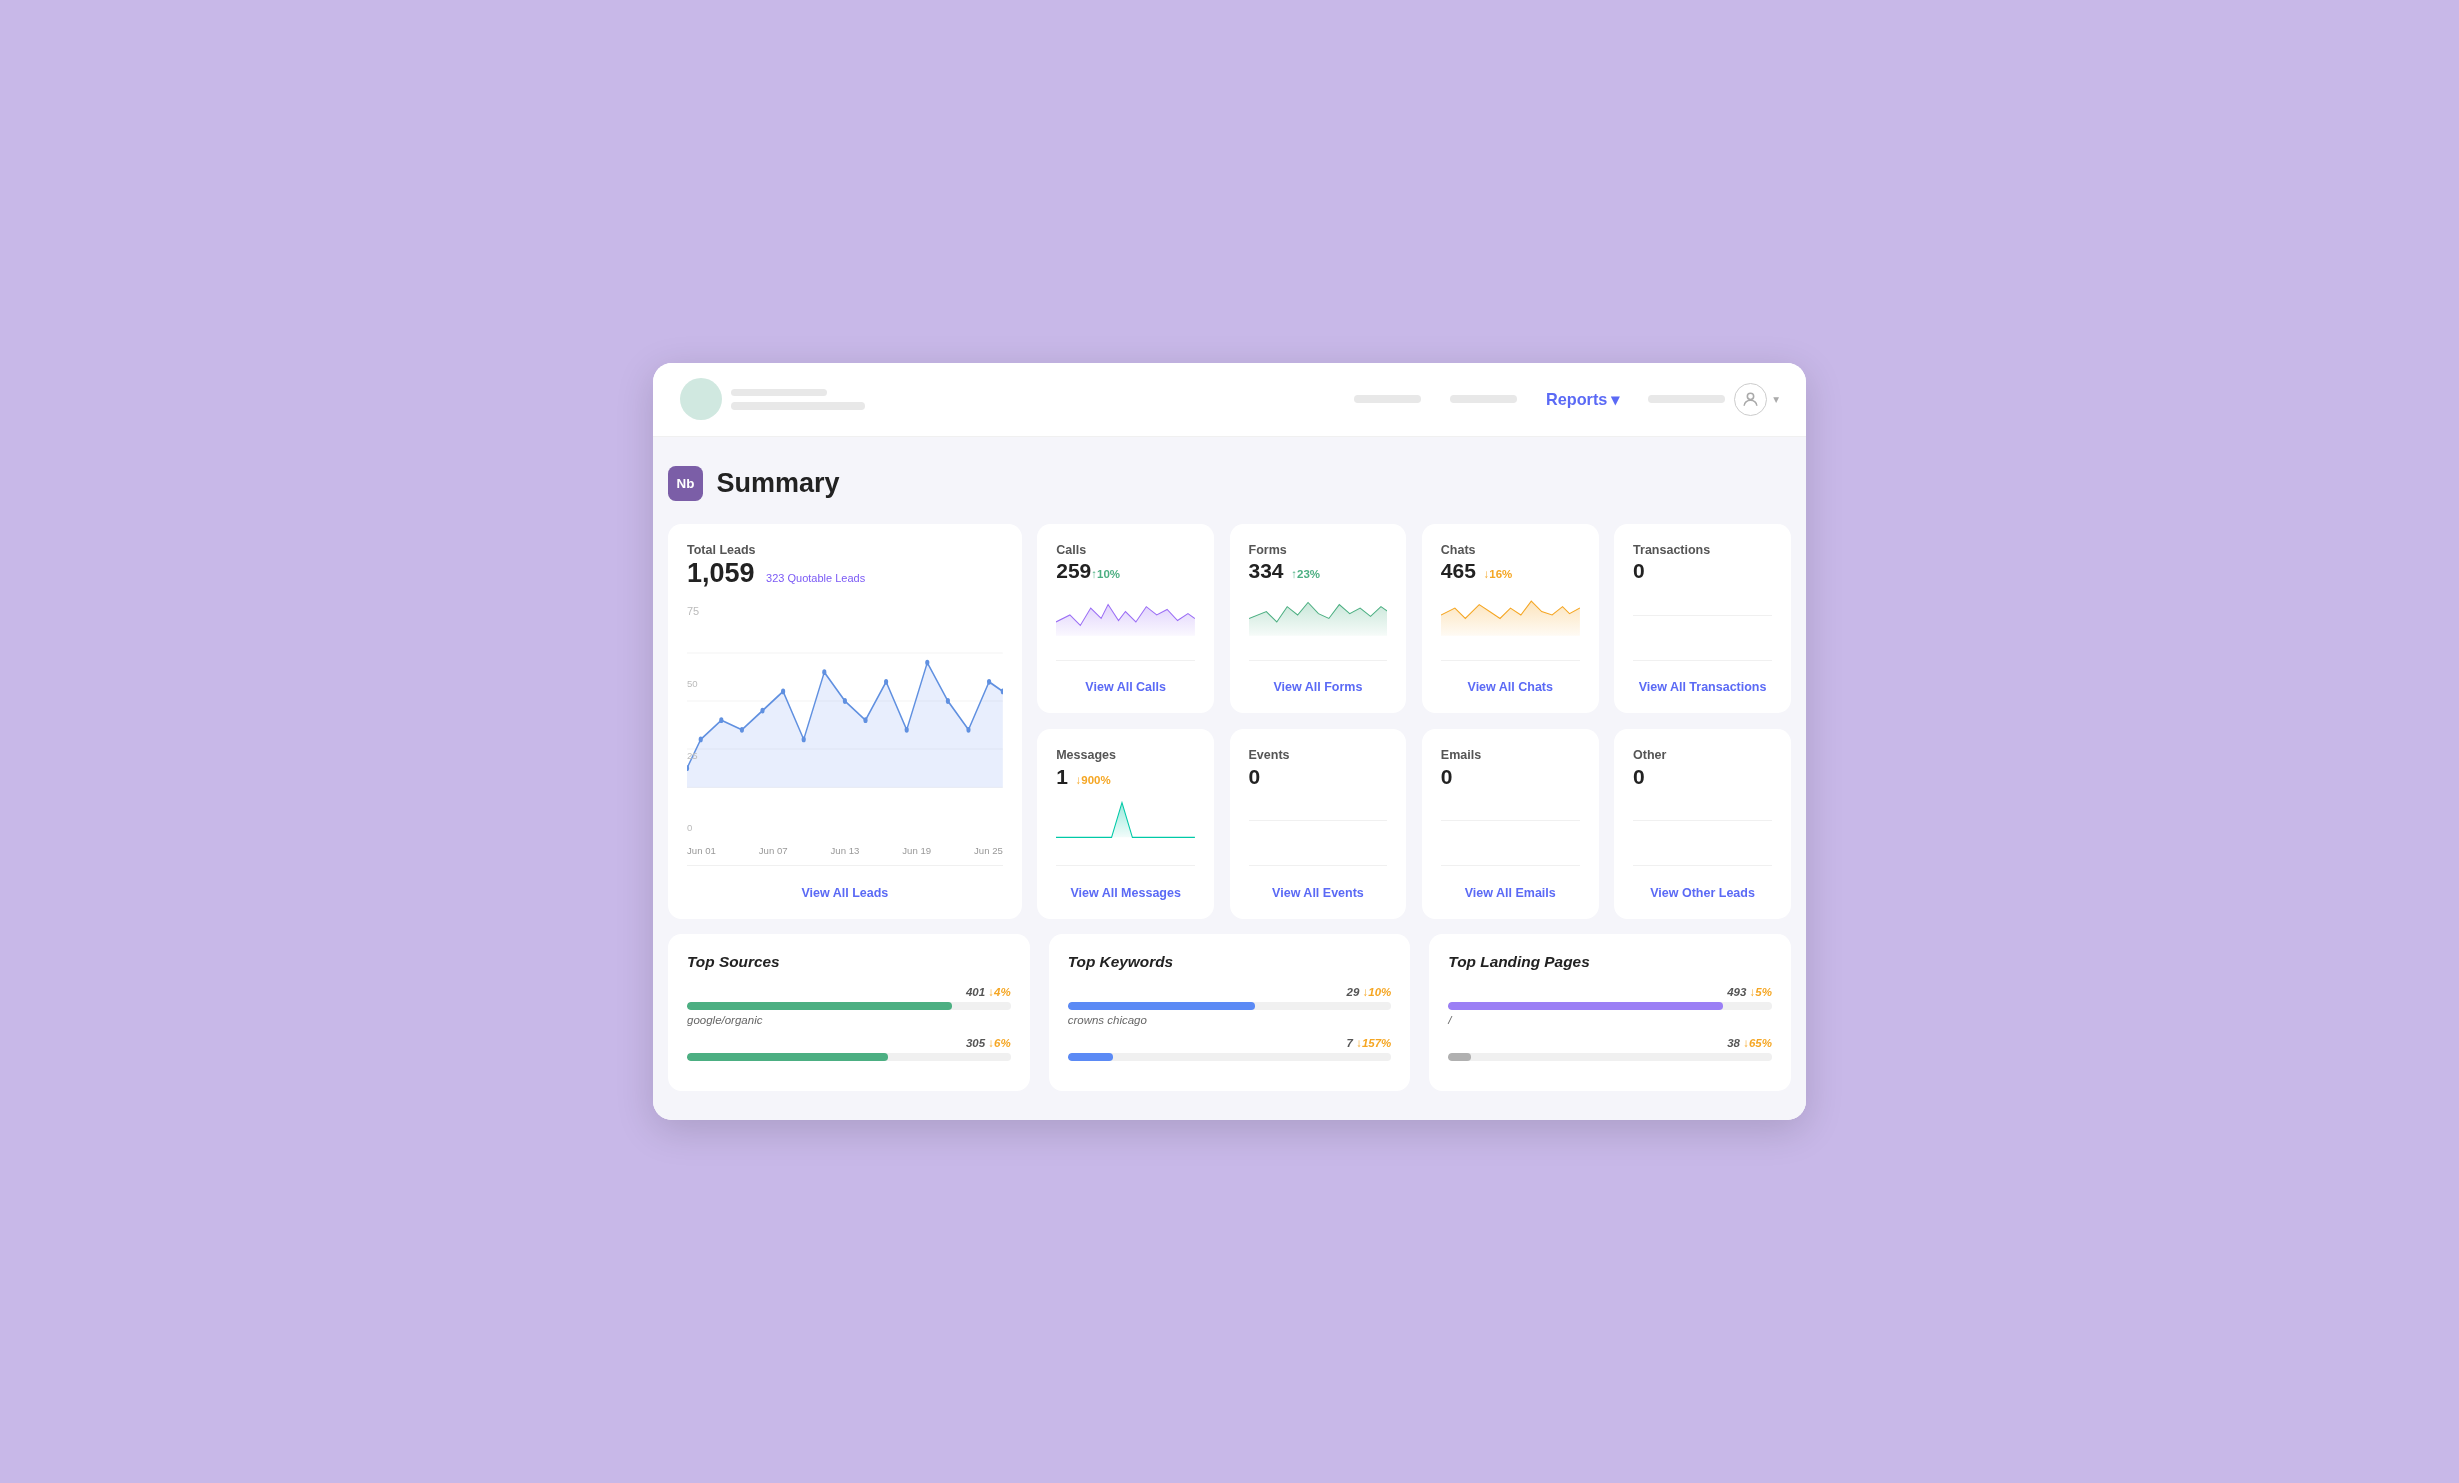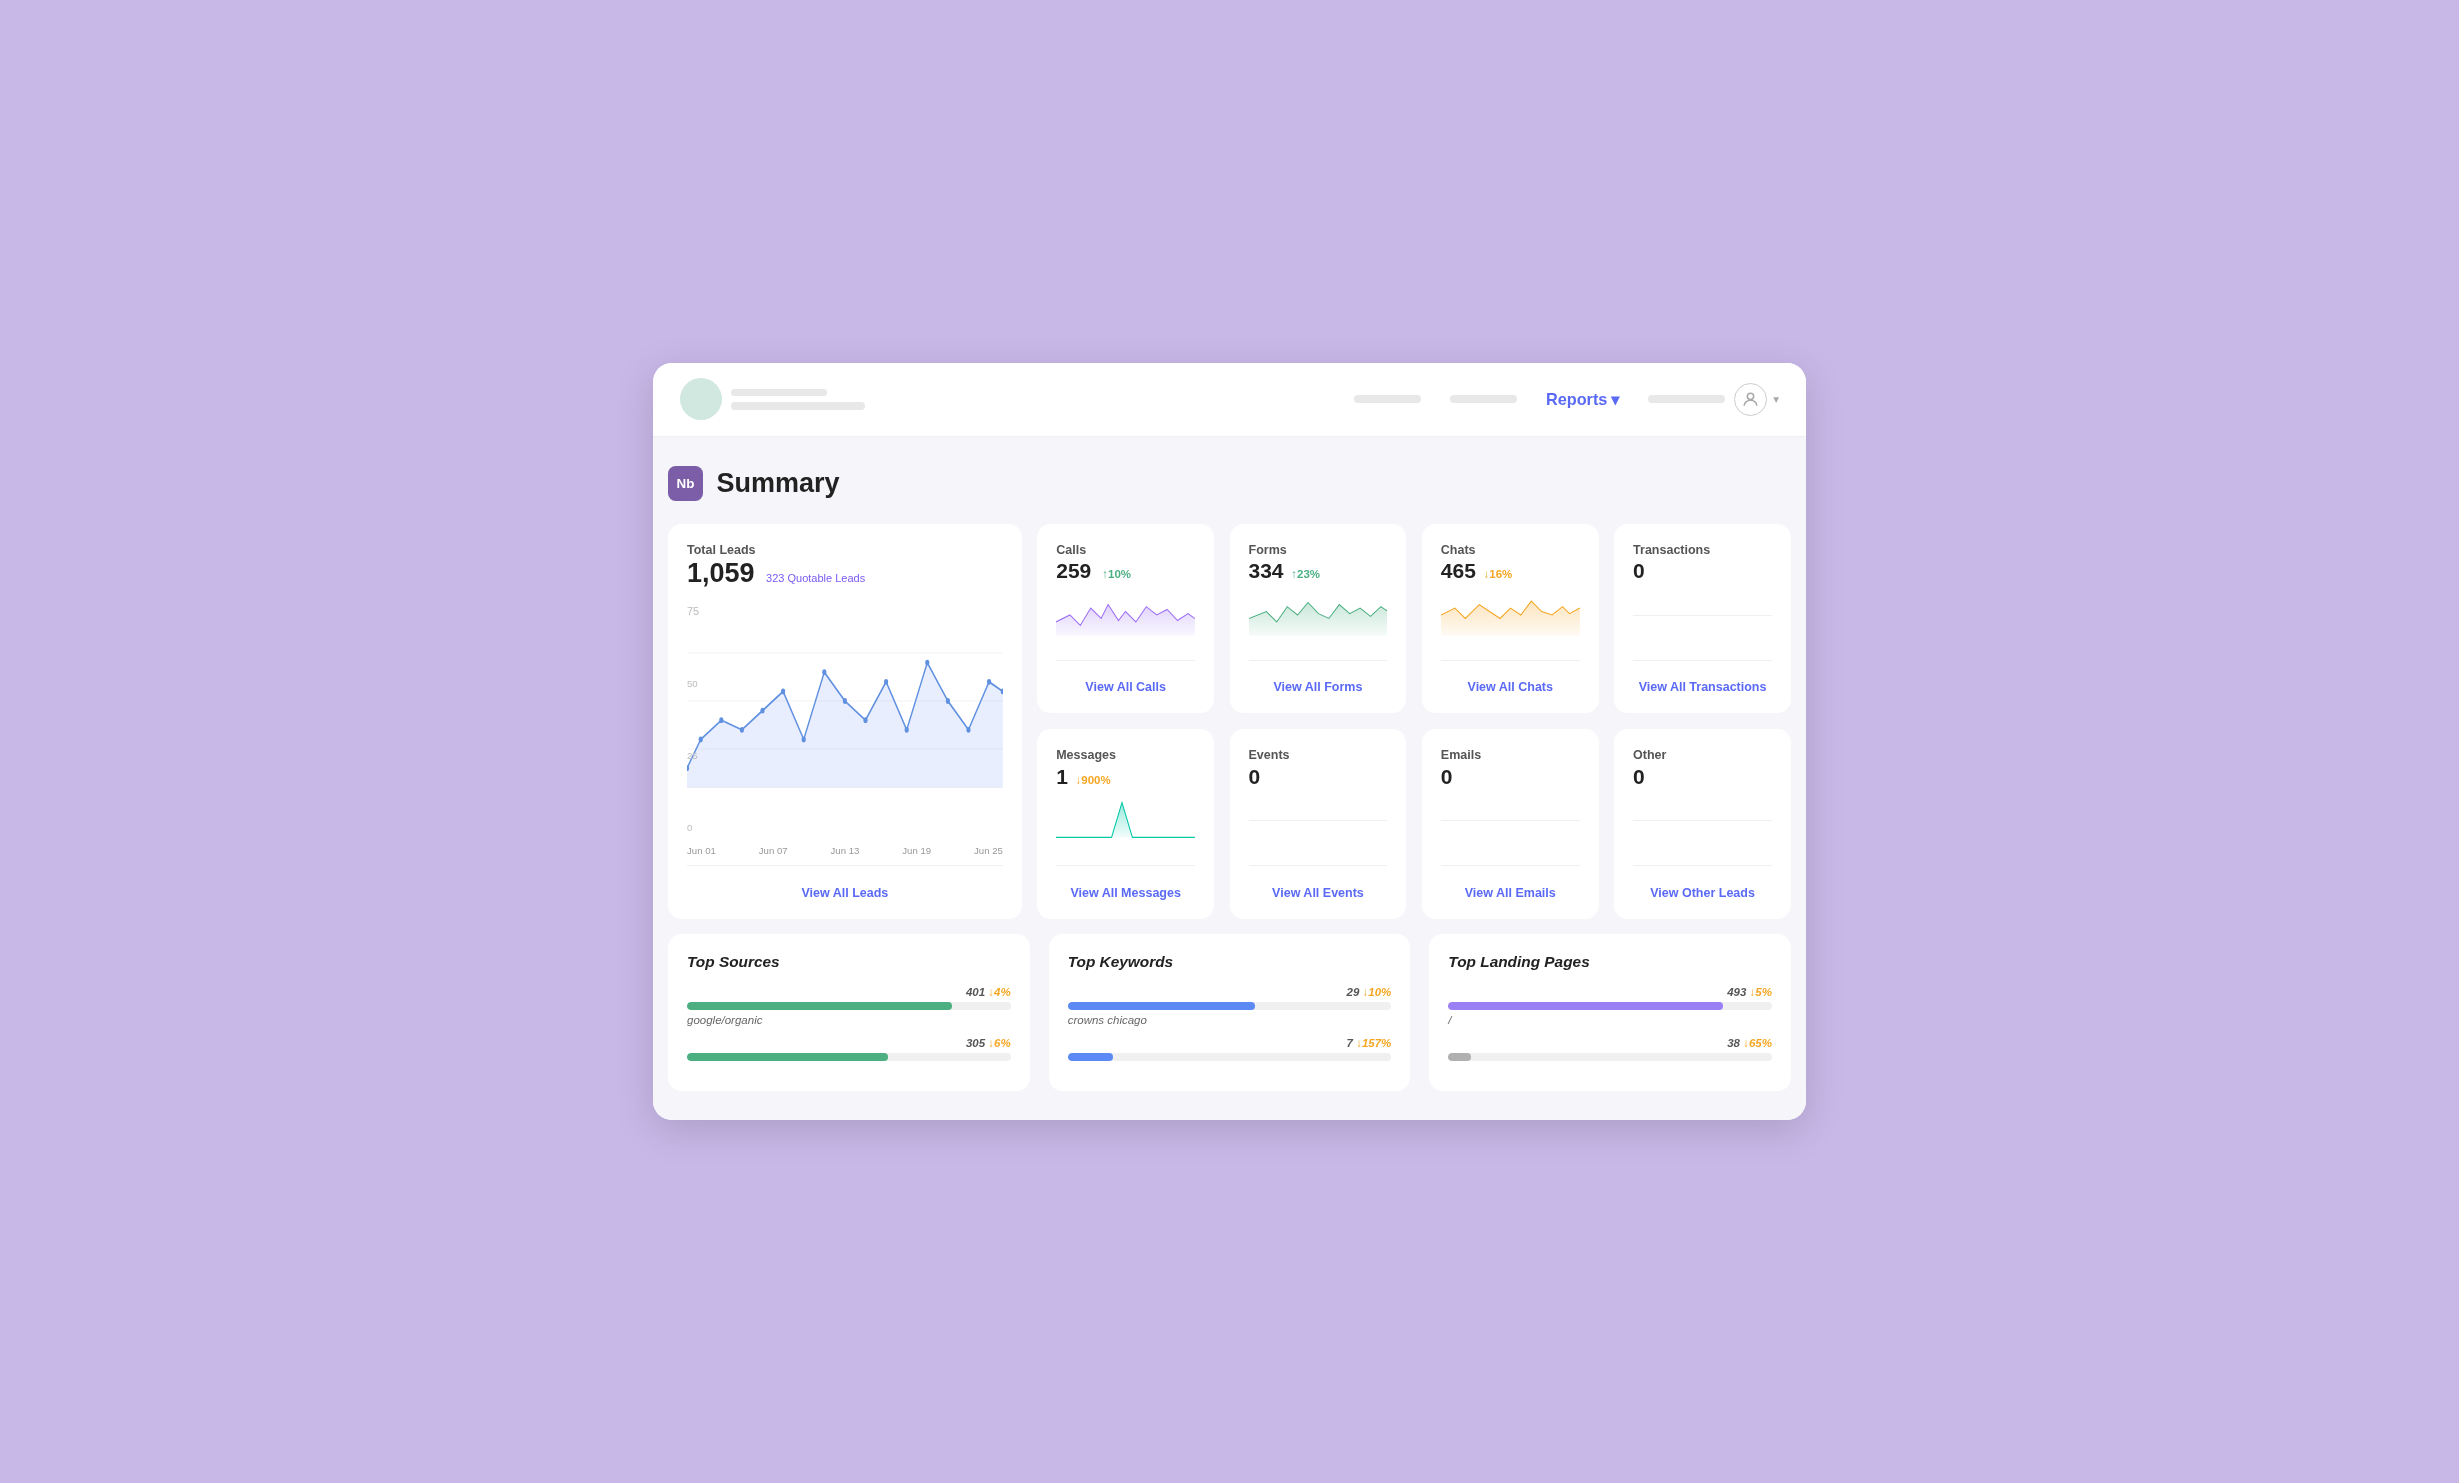--- a/index.html
+++ b/index.html
@@ -338,21 +338,21 @@
             <span>Jun 13</span>
             <span>Jun 19</span>
             <span>Jun 25</span>
         </div>
         <div class="divider-line"></div>
         <a class="card-view-link">View All Leads</a>
       </div>
 
       <div class="card">
         <div class="card-label">Calls</div>
-        <div style="display:flex;align-items:baseline;gap:11px;">
+        <div style="display:flex;align-items:baseline;gap:0;">
           <div class="card-value" style="font-size:21px;">259</div>
           <span class="card-change-up">↑10%</span>
         </div>
         <div class="chart-area" style="margin:7.7px 0;">
           <svg viewBox="0 0 200 60" width="100%" height="48">
             <defs>
                 <linearGradient id="purpleGrad" x1="0" y1="0" x2="0" y2="1">
                   <stop offset="0%" stop-color="#9b6ef5" stop-opacity="0.3"></stop>
                   <stop offset="100%" stop-color="#9b6ef5" stop-opacity="0.05"></stop>
                 </linearGradient>

